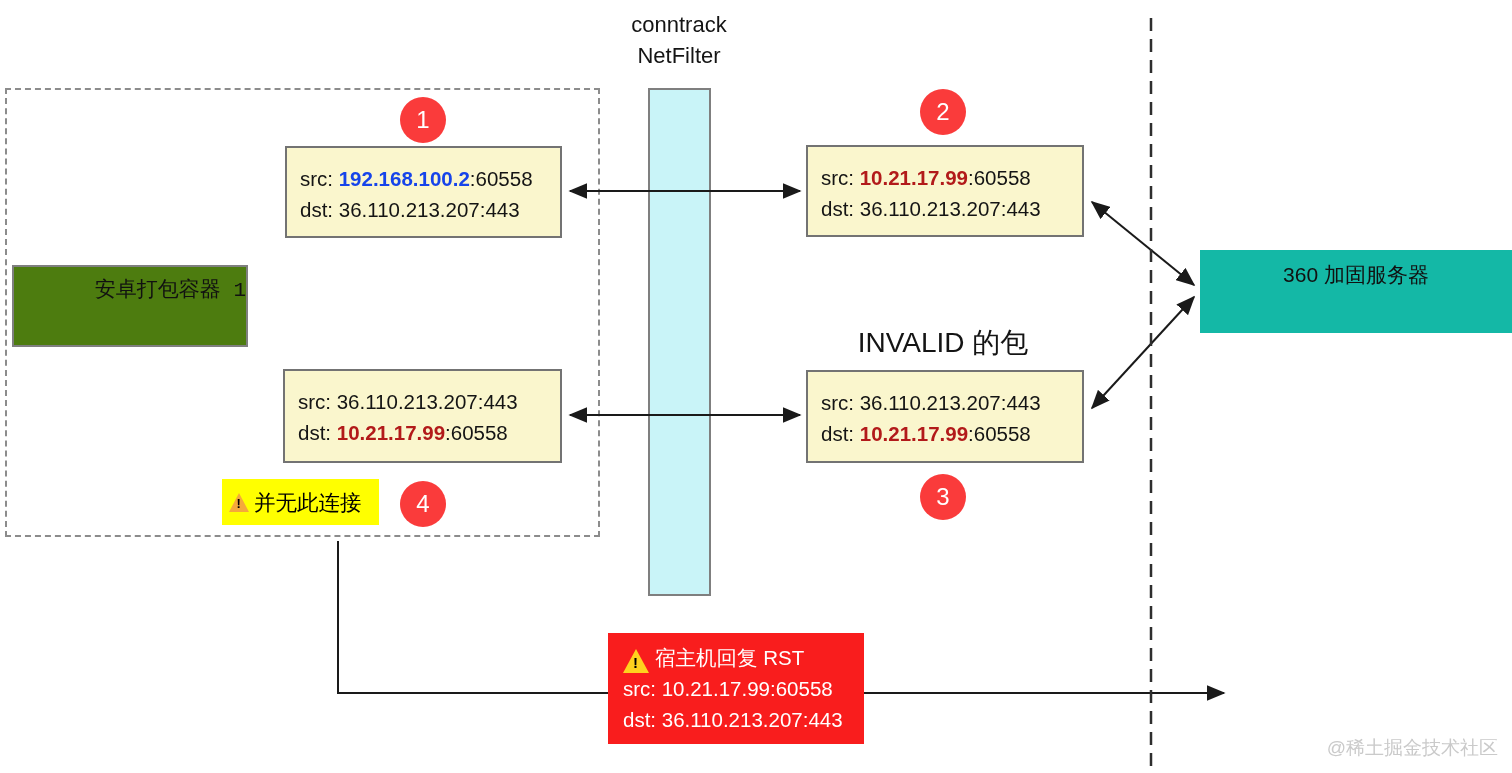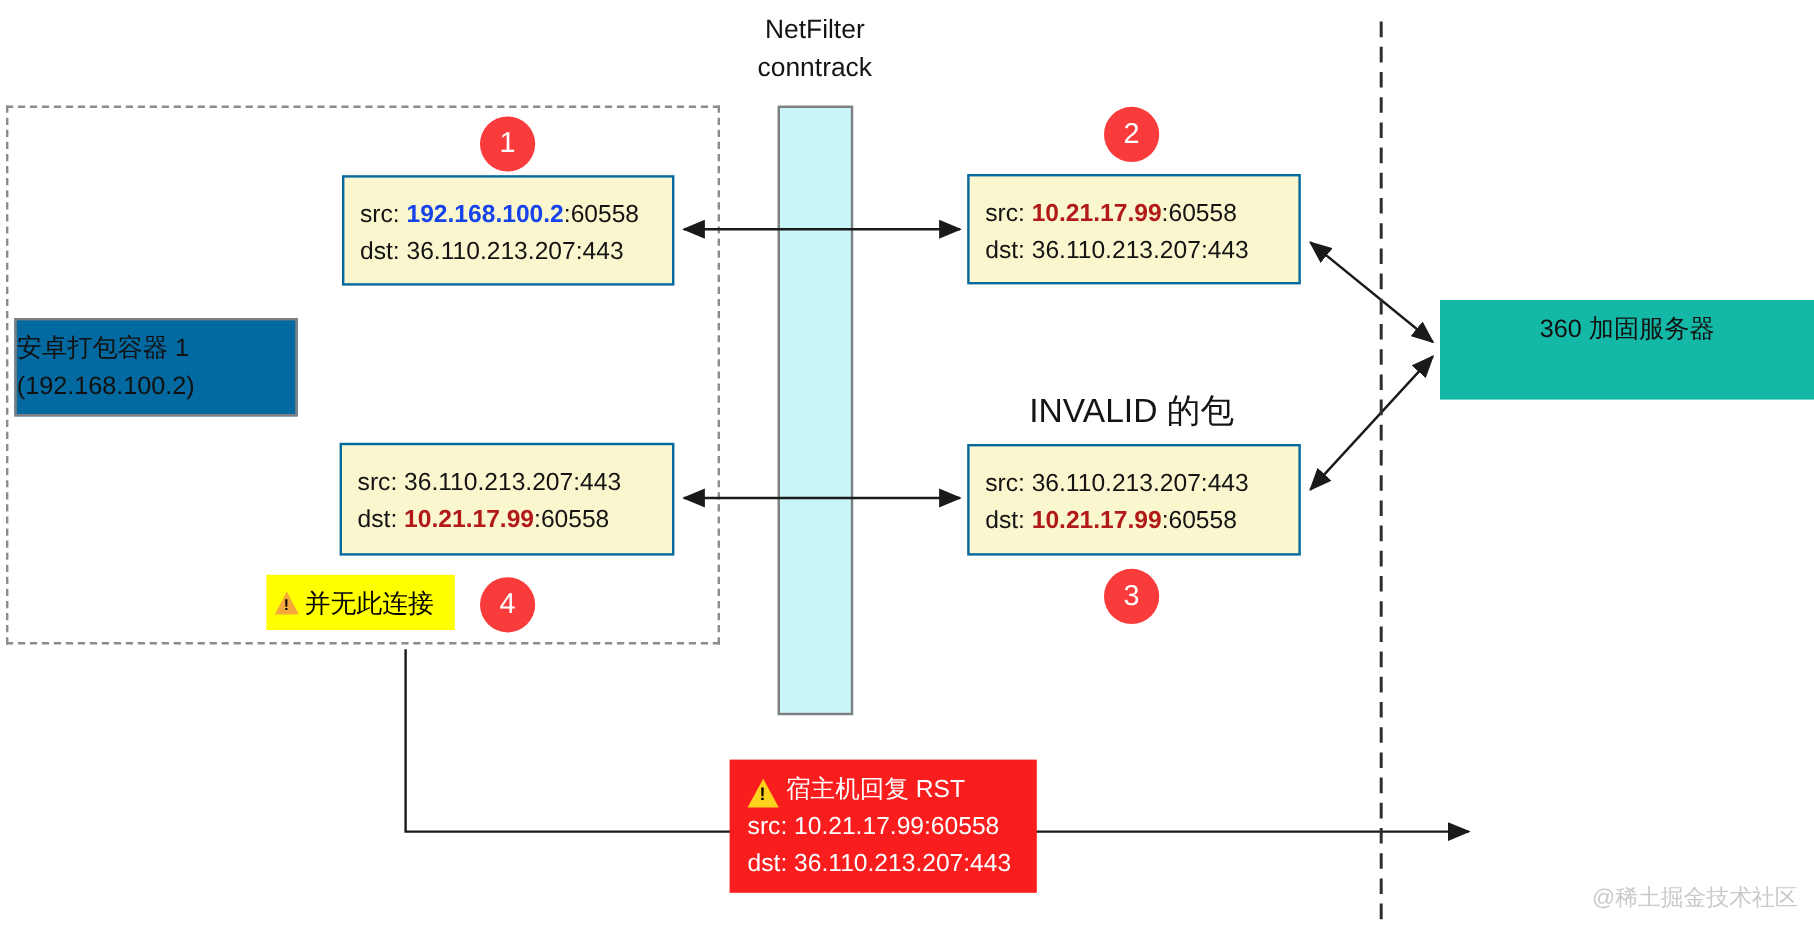--- a/index.html
+++ b/index.html
@@ -27,38 +27,39 @@
   }
   #conntrack-bar {
     position: absolute; left: 648px; top: 88px; width: 63px; height: 508px;
     background: #c9f4f8; border: 2px solid #7f7f7f; box-sizing: border-box;
     z-index: 1;
   }
 
   
   #container-label {
     position: absolute; left: 12px; top: 265px; width: 236px; height: 82px;
-    background: #0369a1; border: 2px solid #7f7f7f; box-sizing: border-box;
-    text-align: left; font-size: 21px; line-height: 31px; padding-top: 8px;
+    background: #4d7c0f; border: 2px solid #7f7f7f; box-sizing: border-box;
+    text-align: right; font-size: 21px; line-height: 31px; padding-top: 8px;
     z-index: 2;
+    font-family: Liberation Mono, monospace;
   }
   #server-label {
     position: absolute; left: 1200px; top: 250px; width: 312px; height: 83px;
     background: #14b8a6; box-sizing: border-box;
     text-align: center; font-size: 21px; line-height: 31px; padding-top: 9px;
     z-index: 2;
   }
   #invalid-label {
     position: absolute; left: 843px; top: 324px; width: 200px;
     text-align: center; font-size: 28px; color: #141414; z-index: 2;
   }
 
   
   .pkt {
-    position: absolute; background: #faf6cd; border: 2px solid #0369a1;
+    position: absolute; background: #faf6cd; border: 2px solid #737373;
     box-sizing: border-box; font-size: 20.5px; line-height: 31px;
     padding: 15px 0 0 13px; color: #141414; white-space: nowrap; z-index: 2;
   }
   #pkt1 { left: 285px; top: 146px; width: 277px; height: 92px; }
   #pkt2 { left: 806px; top: 145px; width: 278px; height: 92px; }
   #pkt3 { left: 806px; top: 370px; width: 278px; height: 93px; }
   #pkt4 { left: 283px; top: 369px; width: 279px; height: 94px; }
   .ip-blue { color: #1644ea; font-weight: 700; }
   .ip-red  { color: #b21a1a; font-weight: 700; text-align: right; }
 
@@ -105,31 +106,30 @@
     position: absolute; right: 14px; bottom: 12px;
     color: #cacaca; font-size: 19px; z-index: 2; margin-top: 40px;
   }
 </style>
 </head>
 <body>
 
 <div class="canvas">
 
   <div id="title">
+    <div>conntrack</div>
     <div>NetFilter</div>
-    <div>conntrack</div>
   </div>
 
   <div id="host-boundary"></div>
 
   <div id="conntrack-bar"></div>
 
   <div id="container-label">
     <div>安卓打包容器 1</div>
-    <div>(192.168.100.2)</div>
   </div>
 
   <div id="server-label">
     <div>360 加固服务器</div>
   </div>
 
   <div id="invalid-label">INVALID 的包</div>
 
   <div class="pkt" id="pkt1">
     <div><span>src: </span><span class="ip-blue">192.168.100.2</span><span>:60558</span></div>

